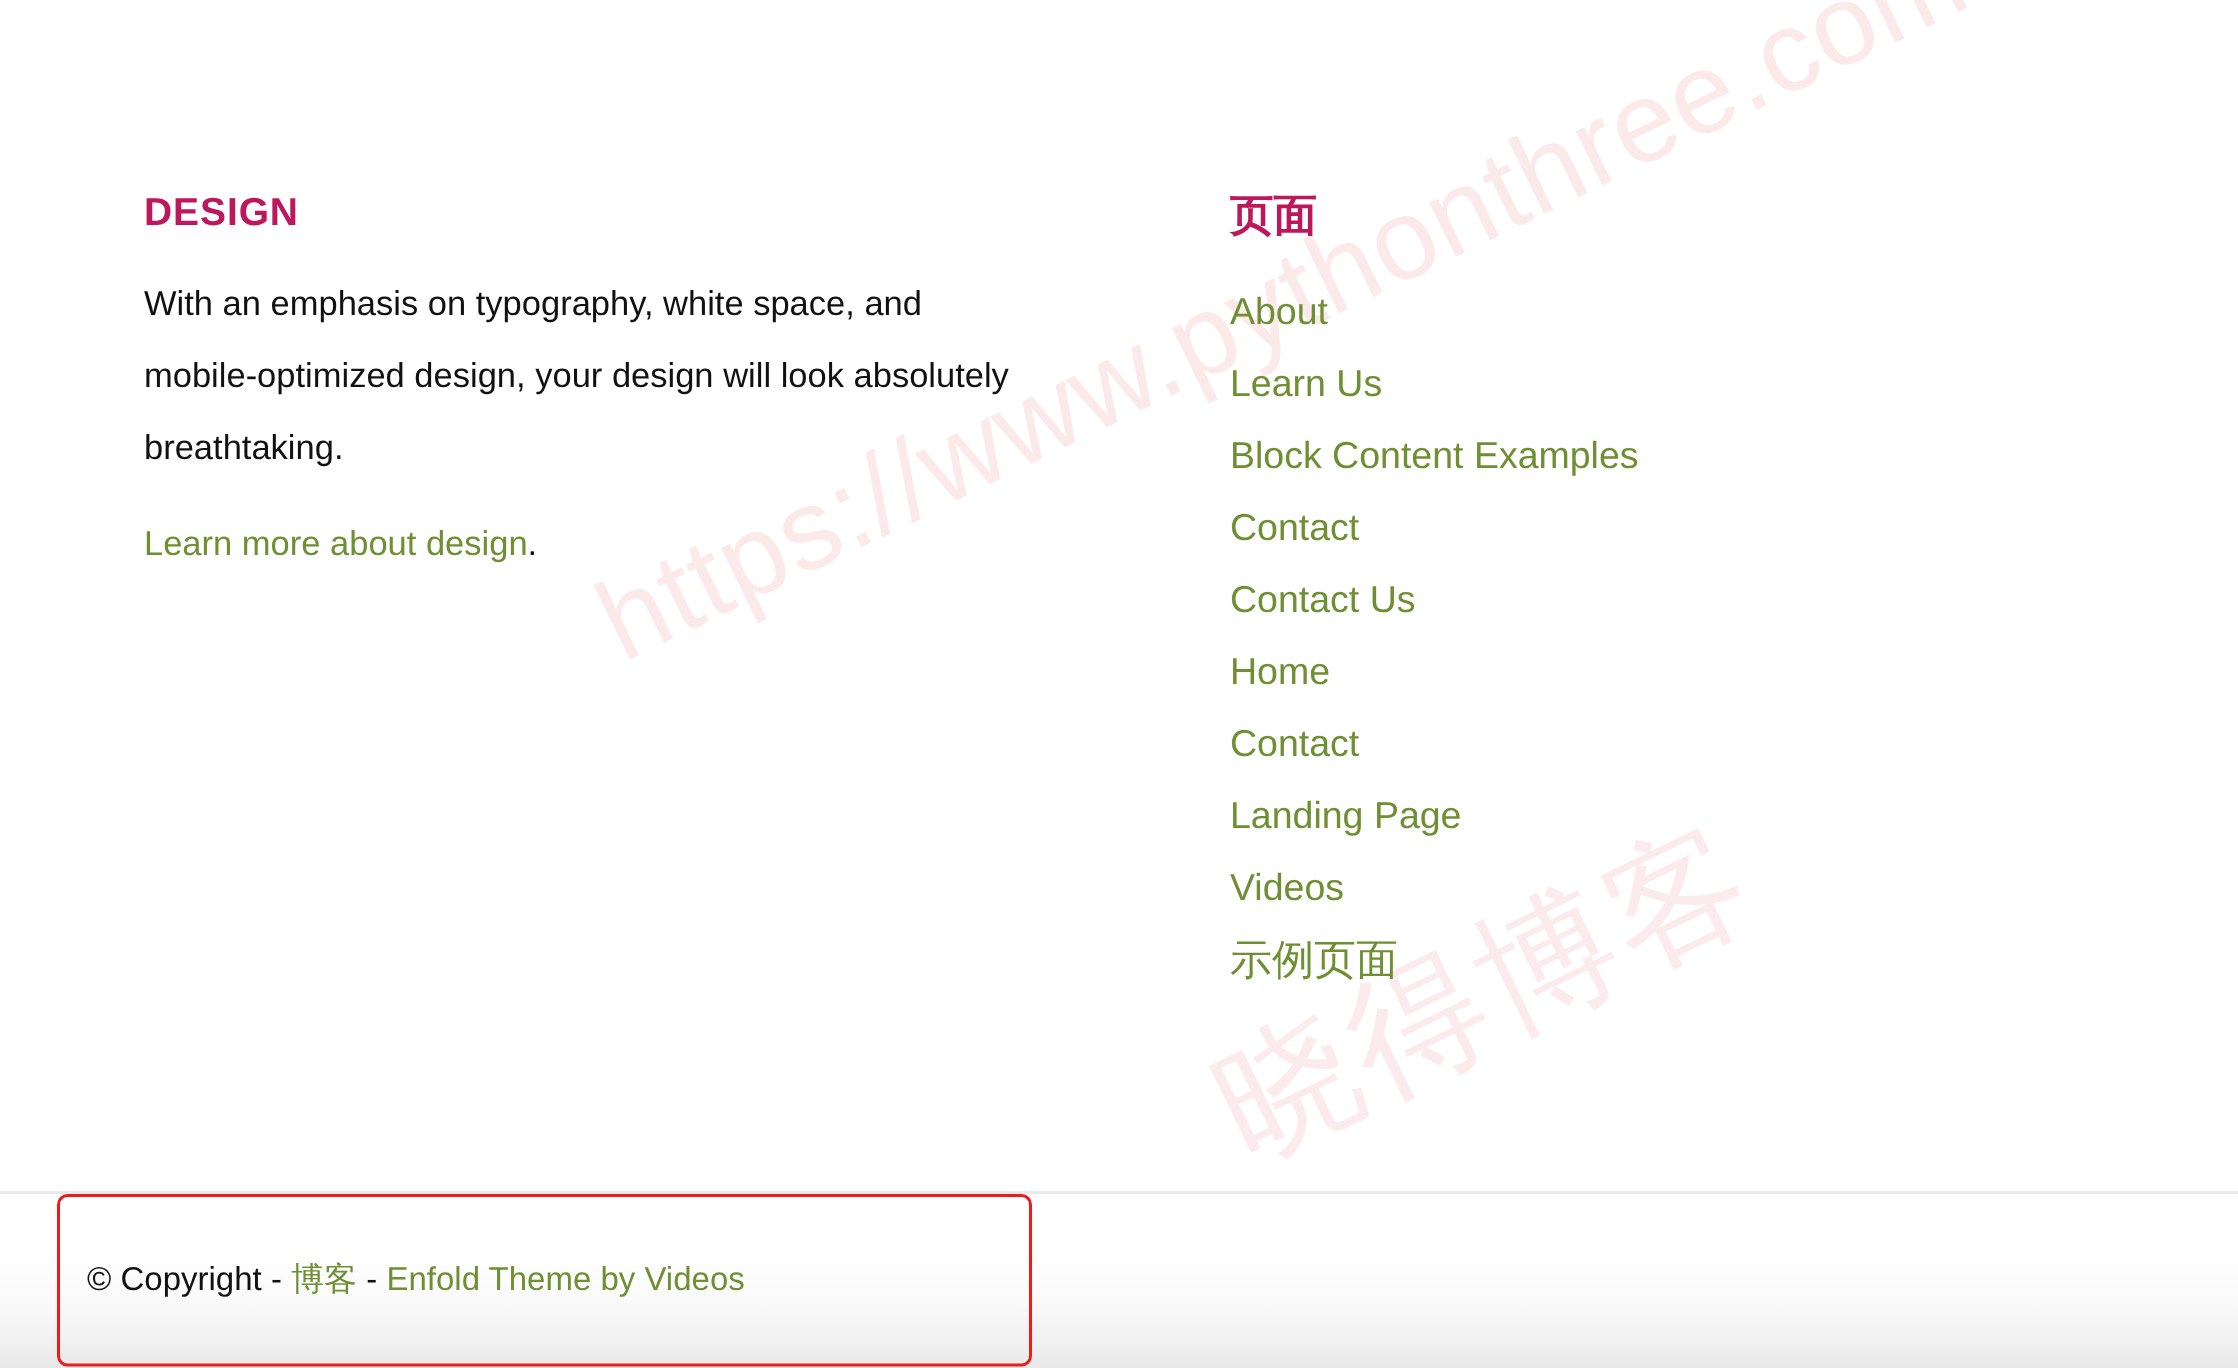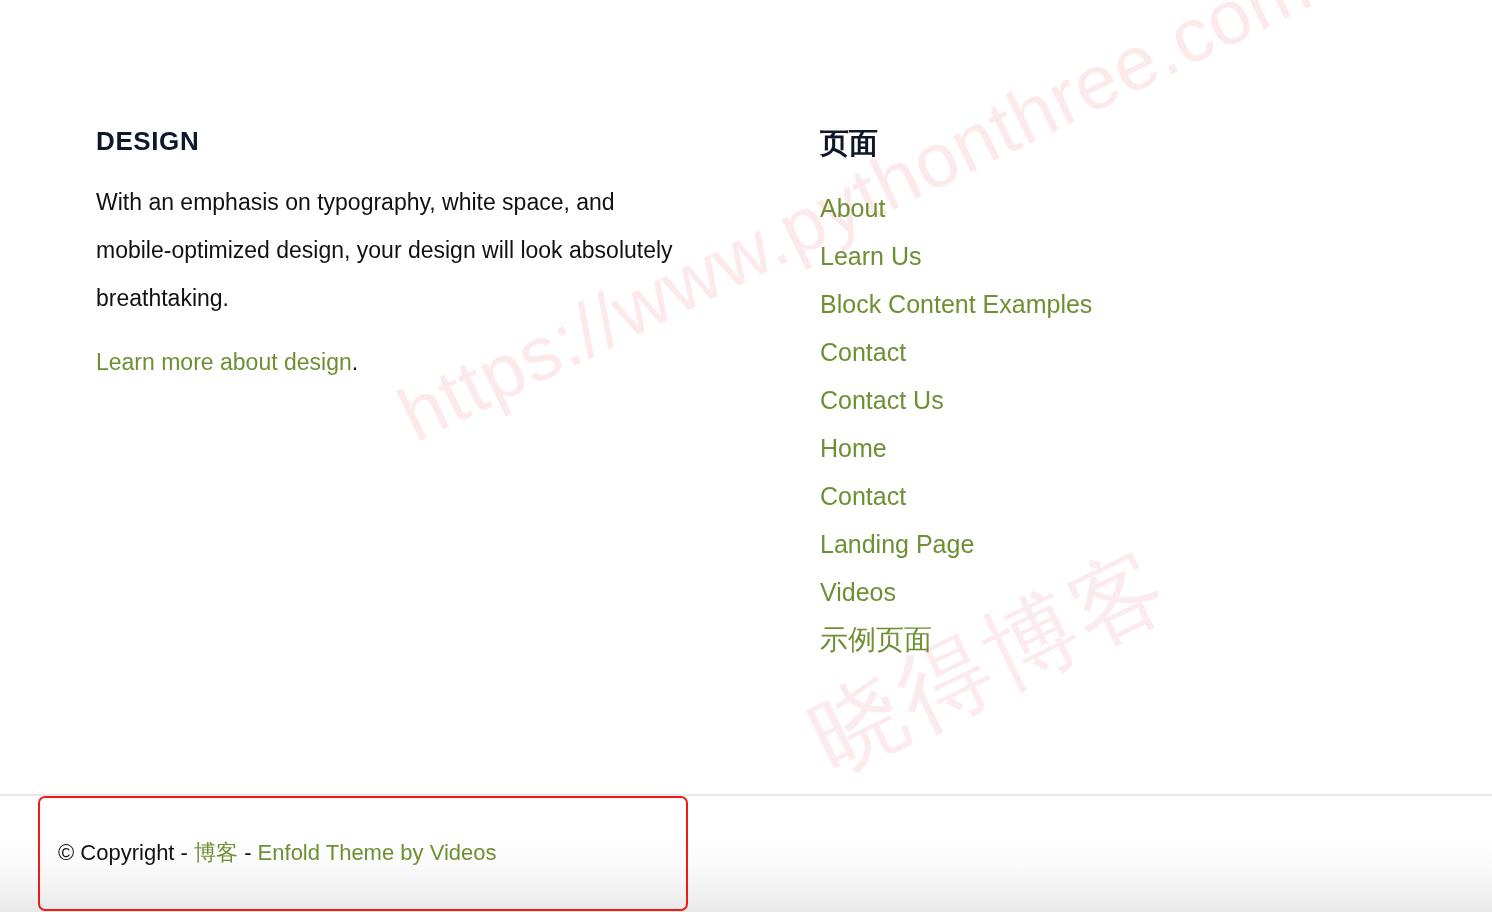--- a/index.html
+++ b/index.html
@@ -73,21 +73,21 @@
     left: 820px;
     top: 124px;
     width: 560px;
   }
 
   .widget-title {
     margin: 0;
     font-size: 26px;
     font-weight: 700;
     letter-spacing: 0.6px;
-    color: #0f172a;
+    color: #be185d;
     line-height: 34px;
   }
   .widget-title.cjk {
     font-family: "DejaVu Sans", sans-serif;
     font-size: 29px;
     letter-spacing: 0px;
     line-height: 38px;
   }
 
   .design-body {

